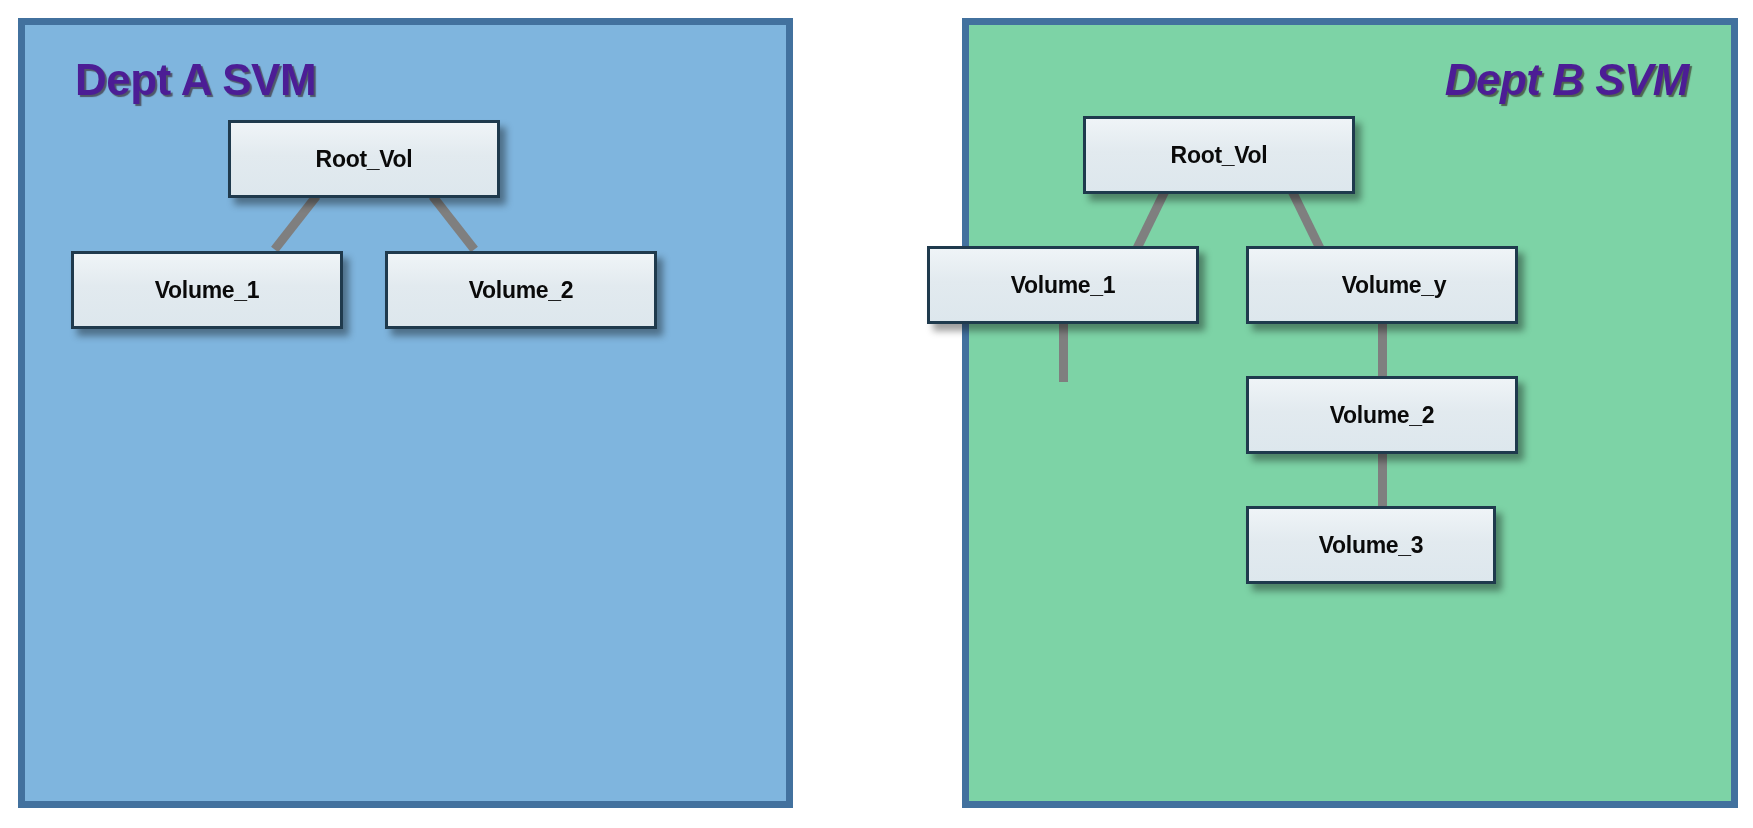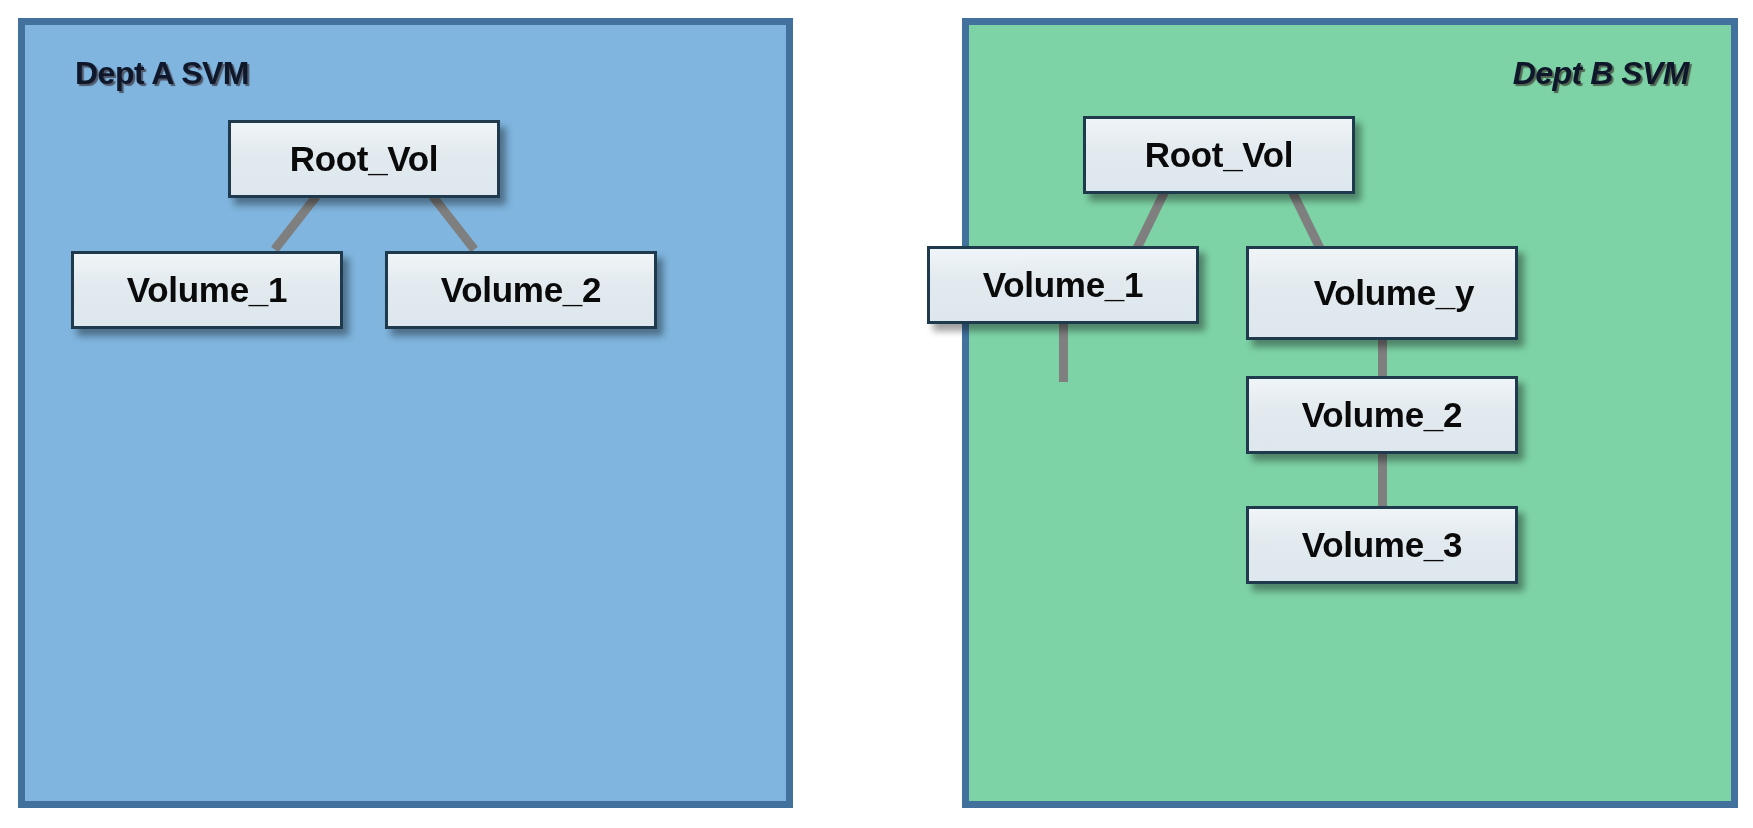--- a/index.html
+++ b/index.html
@@ -40,23 +40,23 @@
     top: 18px;
     width: 776px;
     height: 790px;
     background: #7DD3A6;
     font-style: italic;
   }
 
   
   .panel-title {
     position: absolute;
-    font-size: 32px;
+    font-size: 44px;
     font-weight: bold;
-    color: #0f172a;
+    color: #4c1d95;
     letter-spacing: -0.5px;
     white-space: nowrap;
     text-shadow: 2px 2px 1px rgba(40, 10, 10, 0.55);
   }
   .panel-title.title-a {
     left: 50px;
     top: 30px;
   }
   .panel-title.title-b {
     right: 42px;
@@ -69,21 +69,21 @@
     box-sizing: border-box;
     background: linear-gradient(to bottom, #EFF4F7 0%, #E2EAEF 45%, #DDE7ED 100%);
     border: 3px solid #1F3A4D;
     box-shadow: 6px 7px 7px rgba(0, 0, 0, 0.38);
     display: flex;
     align-items: center;
     justify-content: center;
     z-index: 5;
   }
   .node-label {
-    font-size: 35px;
+    font-size: 23px;
     font-weight: bold;
     color: #0A0A0A;
     white-space: nowrap;
     letter-spacing: -0.3px;
   }
 
   
   .connector {
     position: absolute;
     background: #7F7F7F;
@@ -137,26 +137,26 @@
   <div class="connector vertical" style="left:1378px; top:450px; height:62px;"></div>
 
   <div class="node" style="left:1083px; top:116px; width:272px; height:78px;">
     <span class="node-label">Root_Vol</span>
   </div>
 
   <div class="node" style="left:927px; top:246px; width:272px; height:78px;">
     <span class="node-label">Volume_1</span>
   </div>
 
-  <div class="node" style="left:1246px; top:246px; width:272px; height:94px;padding-left:24px;">
+  <div class="node" style="left:1246px; top:246px; width:272px; height:78px;padding-left:24px;">
     <span class="node-label">Volume_y</span>
   </div>
 
 
   <div class="node" style="left:1246px; top:376px; width:272px; height:78px;">
     <span class="node-label">Volume_2</span>
   </div>
 
-  <div class="node" style="left:1246px; top:506px; width:272px; height:78px;">
+  <div class="node" style="left:1246px; top:506px; width:250px; height:78px;">
     <span class="node-label">Volume_3</span>
   </div>
 
 </div>
 
 </body></html>

